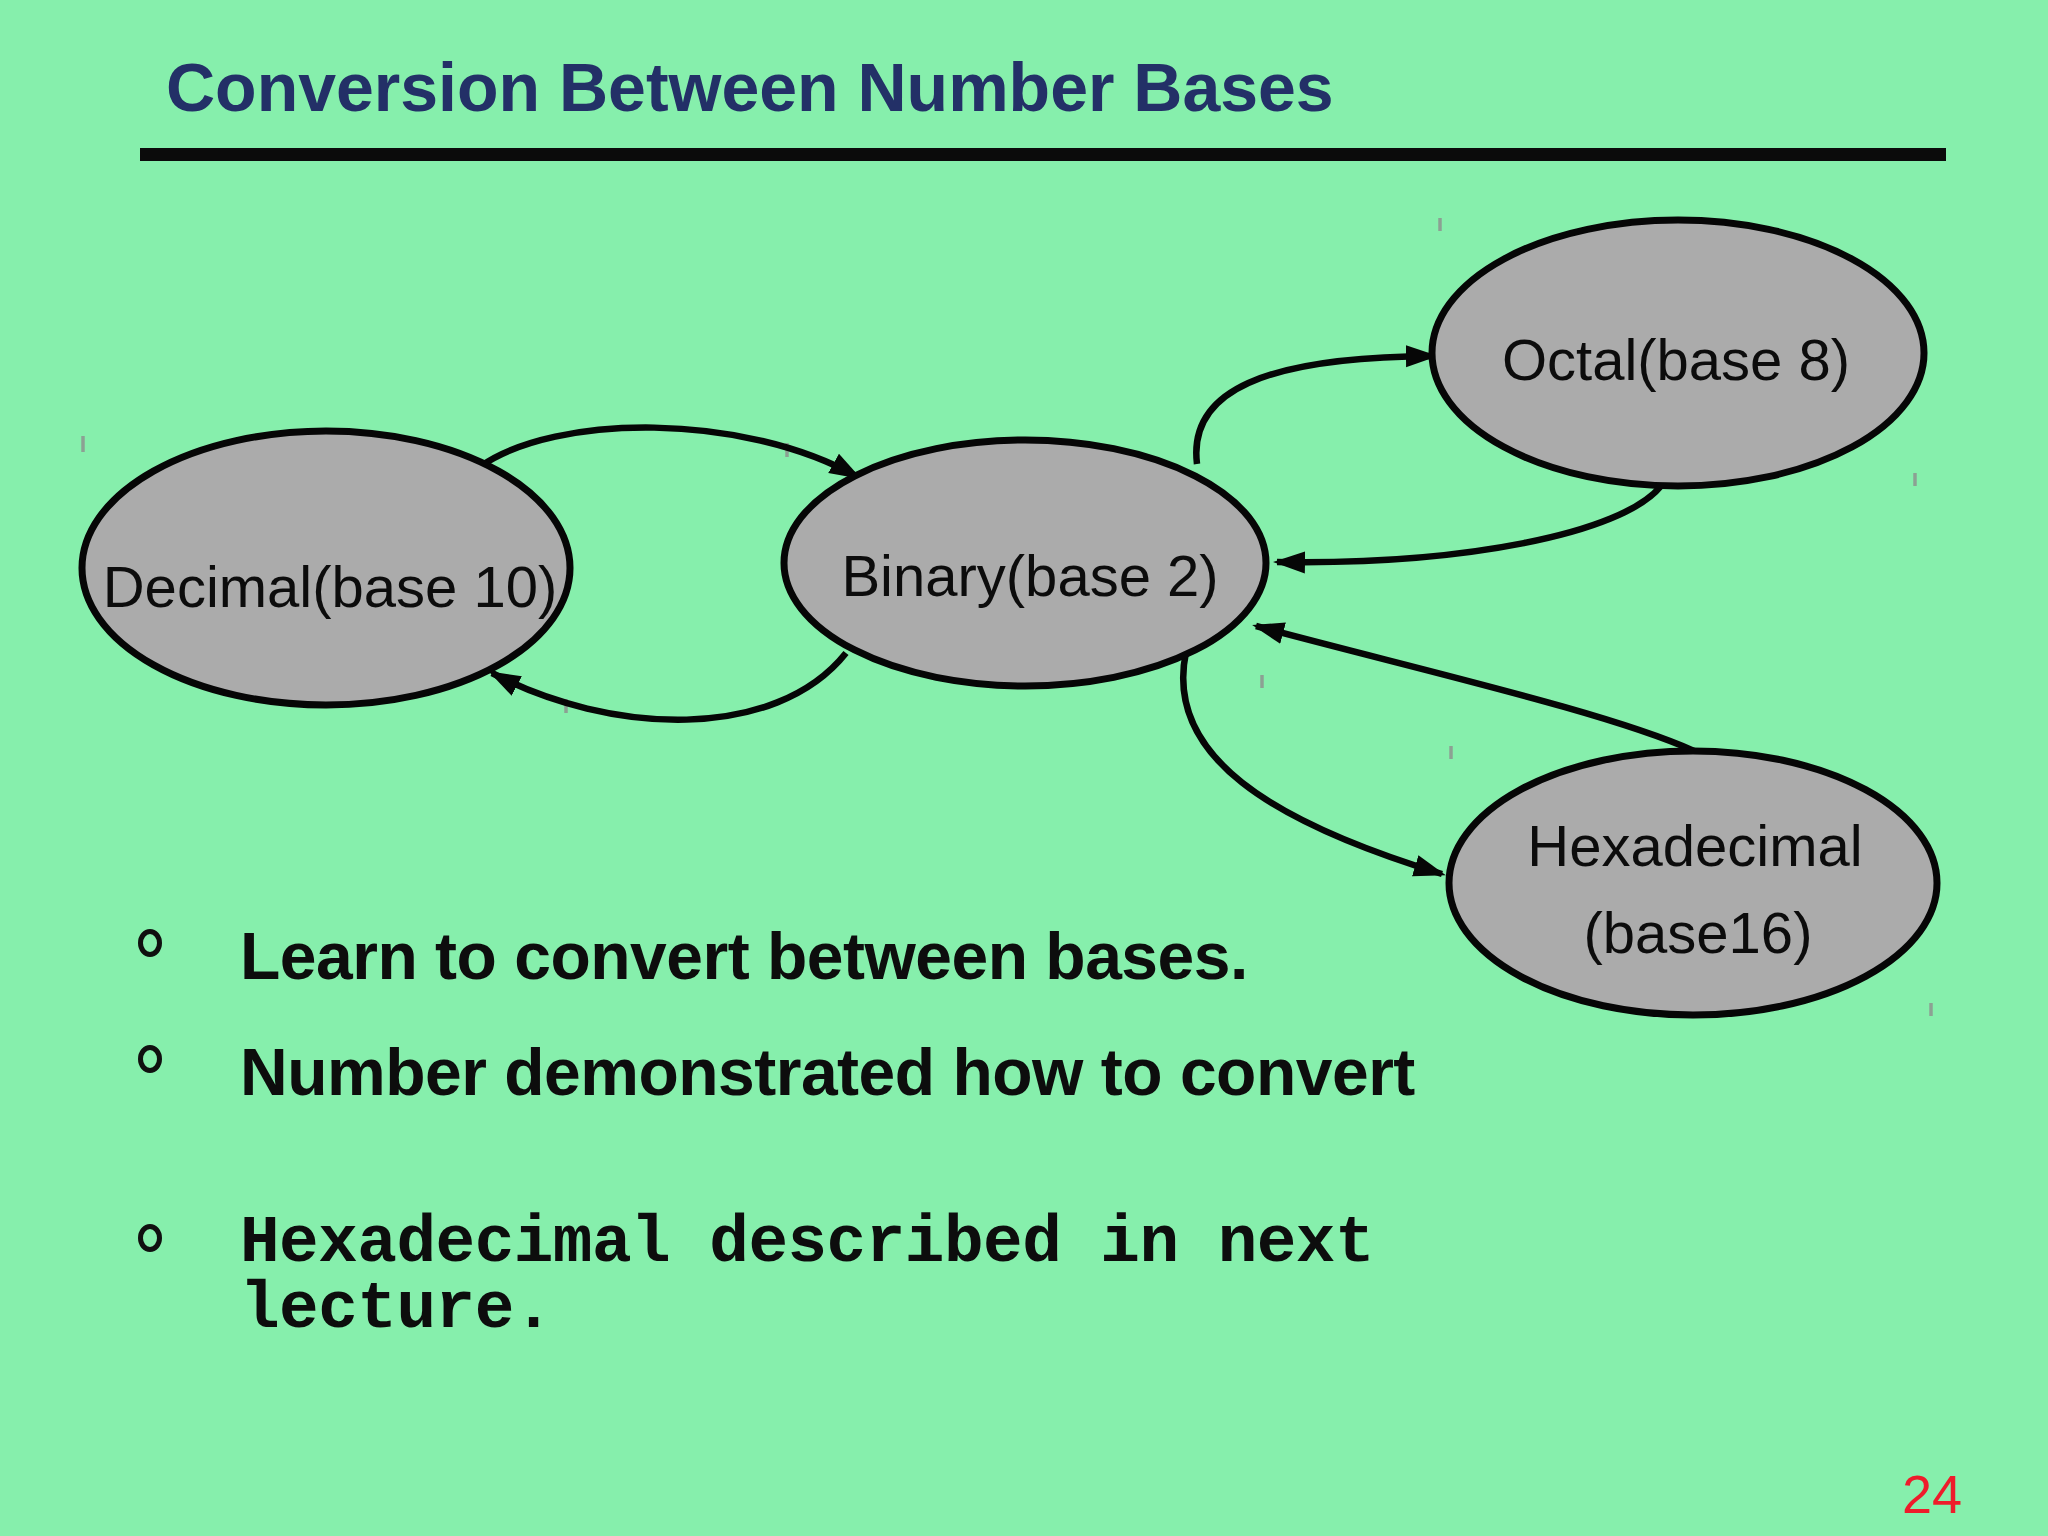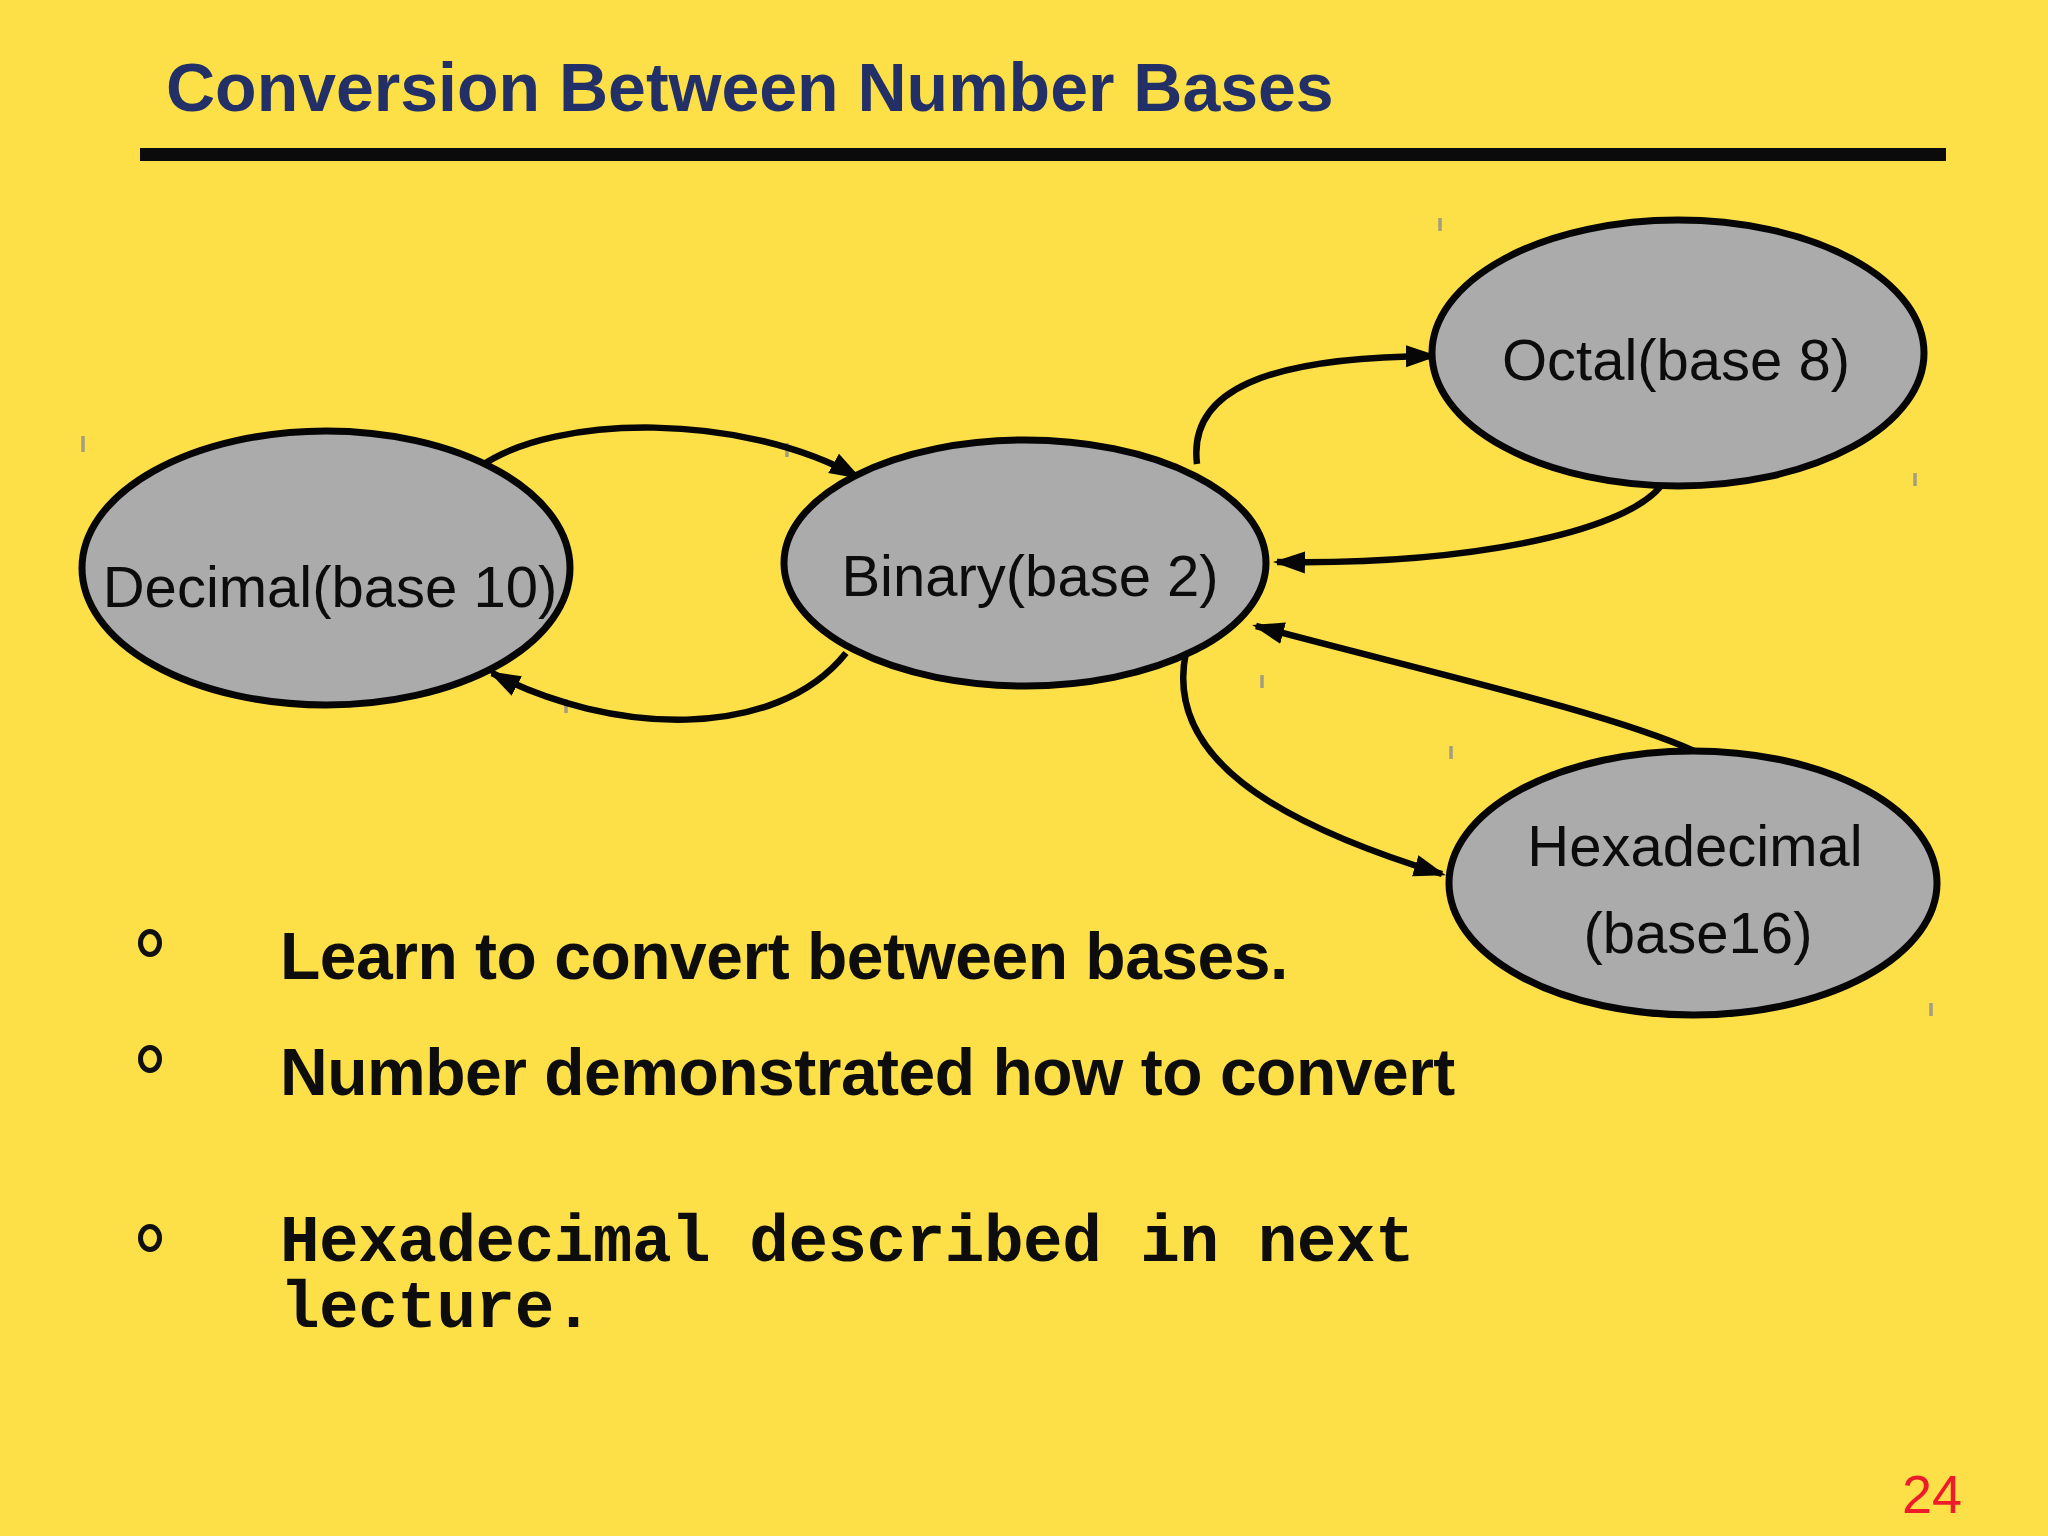--- a/index.html
+++ b/index.html
@@ -1,20 +1,20 @@
 <!DOCTYPE html>
 <html><head>
 <meta charset="utf-8">
 <style>
   html, body { margin: 0; padding: 0; background: #ffffff; }
   .slide {
     position: relative;
     width: 2048px;
     height: 1536px;
-    background: #fde047;
+    background: #86efac;
     overflow: hidden;
     font-family: "Liberation Sans", sans-serif;
   }
   .page-title {
     position: absolute;
     left: 166px;
     top: 54px;
     font-size: 68px;
     font-weight: bold;
     line-height: 66px;
@@ -53,21 +53,21 @@
   }
   .bullet-text {
     position: absolute;
     left: 240px;
     font-size: 66px;
     font-weight: bold;
     line-height: 66px;
     color: #0d0d0d;
     letter-spacing: -0.5px;
   }
-  .bullet-line { white-space: nowrap; margin-left: 40px; }
+  .bullet-line { white-space: nowrap; }
   .page-number {
     position: absolute;
     left: 1902px;
     top: 1467px;
     font-size: 54px;
     line-height: 54px;
     color: #ee1c2b;
   }
   .m1 { top: 929px; }  .t1 { top: 923px; }
   .m2 { top: 1045px; } .t2 { top: 1039px; }

